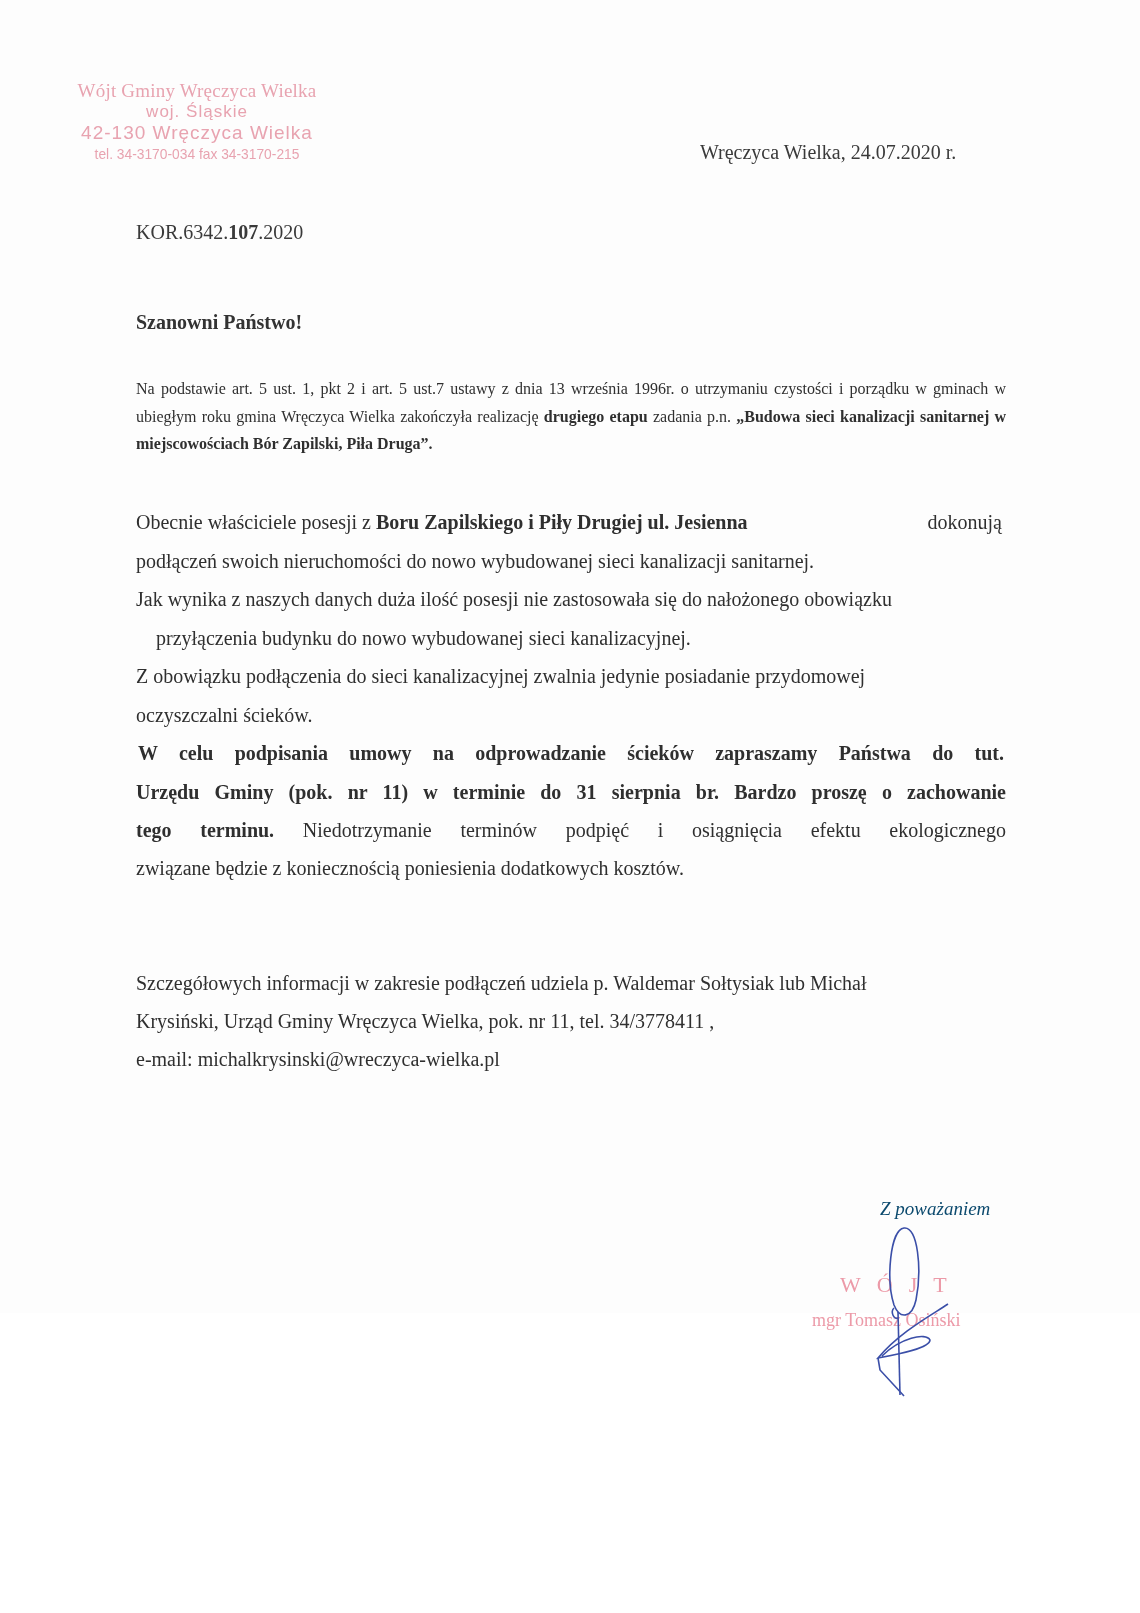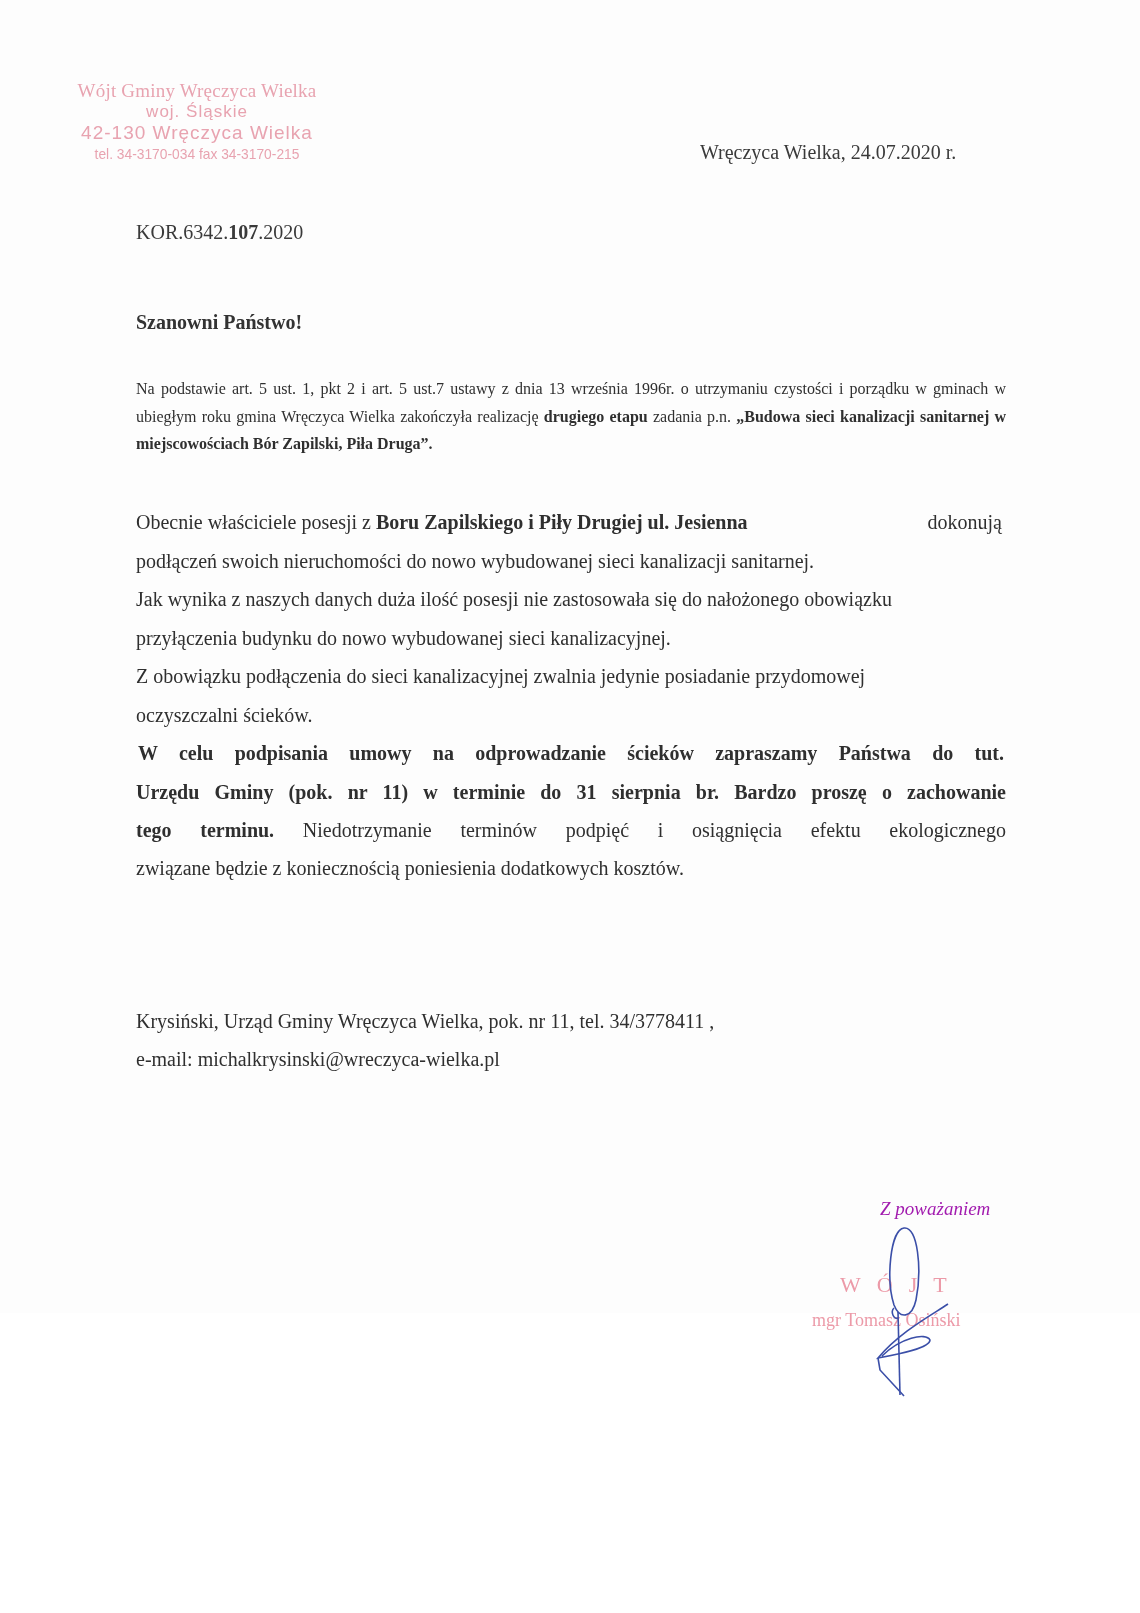--- a/index.html
+++ b/index.html
@@ -20,21 +20,21 @@
   .salutation { position: absolute; left: 136px; top: 311px; font-size: 20px; font-weight: bold; color: #333; }
 
   .body-text { position: absolute; left: 136px; width: 870px; font-size: 16px; color: #2f2f2f;
                font-family: "Liberation Serif", serif; }
   .p1 { top: 375px; line-height: 27.5px; text-align: justify; text-align-last: left; }
   .p1 .bold { font-weight: bold; }
   .line { position: absolute; left: 136px; width: 870px; font-size: 20px; color: #2f2f2f; white-space: nowrap; }
   .bold { font-weight: bold; text-align: center; }
   .just { text-align: justify; text-align-last: justify; white-space: normal; }
 
-  .closing { position: absolute; left: 880px; top: 1198px; font-size: 19px; font-style: italic; color: #a21caf; }
+  .closing { position: absolute; left: 880px; top: 1198px; font-size: 19px; font-style: italic; color: #0c4a6e; }
 
   .stamp-sign { position: absolute; left: 810px; top: 1272px; width: 200px; color: #ec9aa8; }
   .stamp-sign .title { font-family: "Liberation Serif", serif; font-weight: normal; font-size: 22px; letter-spacing: 16px; padding-left: 30px; }
   .stamp-sign .name { font-family: "Liberation Serif", serif; font-size: 18px; margin-top: 12px; padding-left: 2px; }
 
   .signature { position: absolute; left: 860px; top: 1220px; width: 120px; height: 180px; }
 </style>
 </head>
 <body>
 
@@ -54,30 +54,31 @@
   <div class="salutation">Szanowni Państwo!</div>
 
   <div class="body-text p1"><span>Na podstawie art. 5 ust. 1, pkt 2 i art. 5 ust.7 ustawy z dnia 13 września 1996r. o utrzymaniu czystości i porządku w gminach w ubiegłym roku gmina Wręczyca Wielka zakończyła realizację </span><span class="bold">drugiego etapu</span><span> zadania p.n. </span><span class="bold">„Budowa sieci kanalizacji sanitarnej w miejscowościach Bór Zapilski,  Piła Druga”.</span></div>
 
   <div class="line" style="top:511px;">
     <span>Obecnie właściciele posesji z </span><span class="bold">Boru  Zapilskiego i Piły Drugiej ul. Jesienna</span><span style="position:absolute; right:4px;">dokonują</span>
   </div>
   <div class="line" style="top:550px;">podłączeń swoich nieruchomości do nowo wybudowanej sieci kanalizacji sanitarnej.</div>
 
   <div class="line" style="top:588px;">Jak wynika z naszych danych duża ilość posesji nie zastosowała się do nałożonego obowiązku</div>
-  <div class="line" style="top:627px;">przyłączenia budynku do nowo wybudowanej sieci kanalizacyjnej.</div>
+  <div class="line" style="top:627px;margin-left:20px;">przyłączenia budynku do nowo wybudowanej sieci kanalizacyjnej.</div>
 
   <div class="line" style="top:665px;">Z obowiązku podłączenia do sieci kanalizacyjnej zwalnia jedynie posiadanie przydomowej</div>
   <div class="line" style="top:704px;">oczyszczalni ścieków.</div>
 
   <div class="line bold just" style="top:742px; left:138px; width:866px;">W celu podpisania umowy na odprowadzanie ścieków zapraszamy Państwa do tut.</div>
   <div class="line bold just" style="top:781px;">Urzędu Gminy (pok. nr 11) w terminie do 31 sierpnia br. Bardzo proszę o zachowanie</div>
   <div class="line just" style="top:819px;"><span class="bold">tego terminu.</span><span> Niedotrzymanie terminów  podpięć i osiągnięcia efektu  ekologicznego</span></div>
   <div class="line" style="top:857px;">związane będzie z koniecznością poniesienia dodatkowych kosztów.</div>
 
+  <div class="line" style="top:972px;">Szczegółowych informacji w zakresie podłączeń udziela p. Waldemar Sołtysiak lub    Michał</div>
   <div class="line" style="top:1010px;">Krysiński, Urząd Gminy Wręczyca Wielka, pok. nr 11, tel. 34/3778411 ,</div>
   <div class="line" style="top:1048px;"> e-mail: michalkrysinski@wreczyca-wielka.pl</div>
 
   <div class="closing">Z poważaniem</div>
 
   <div class="stamp-sign">
     <div class="title">WÓJT</div>
     <div class="name">mgr Tomasz Osiński</div>
   </div>
 

